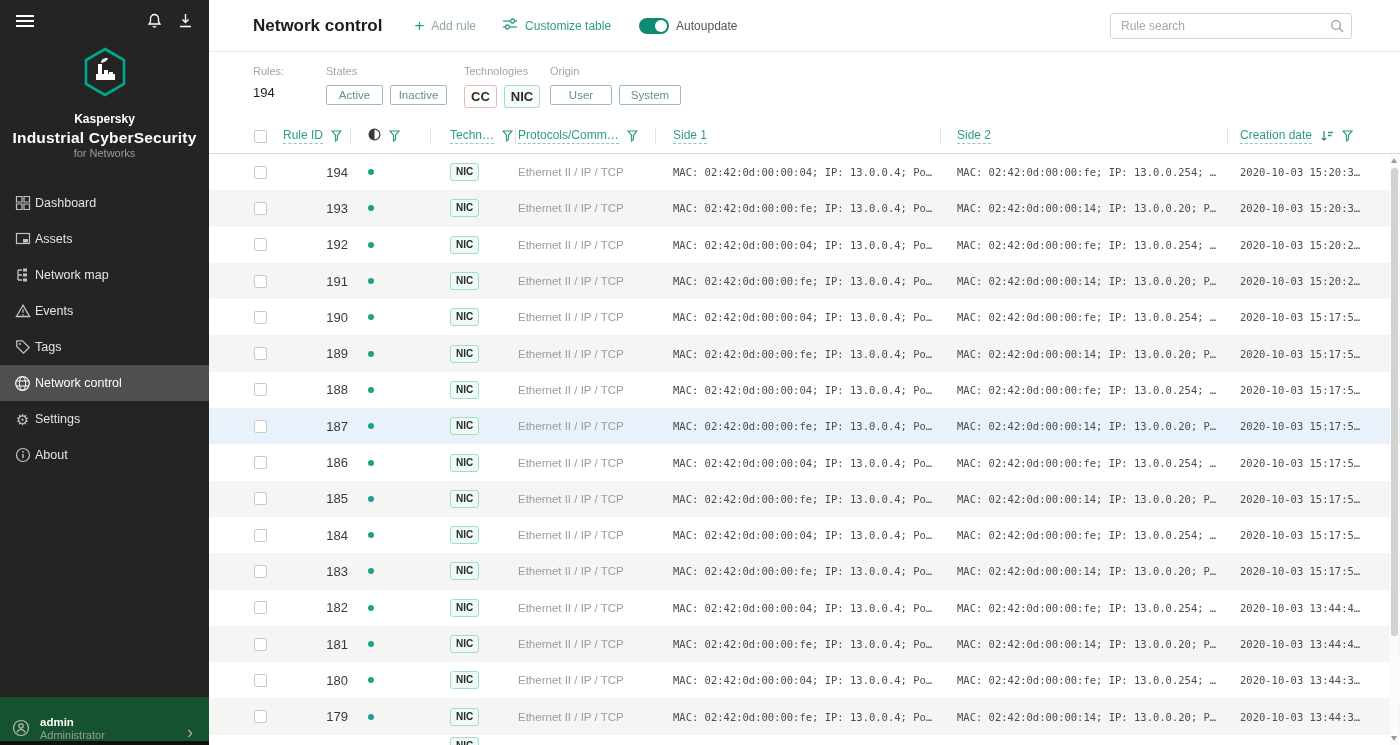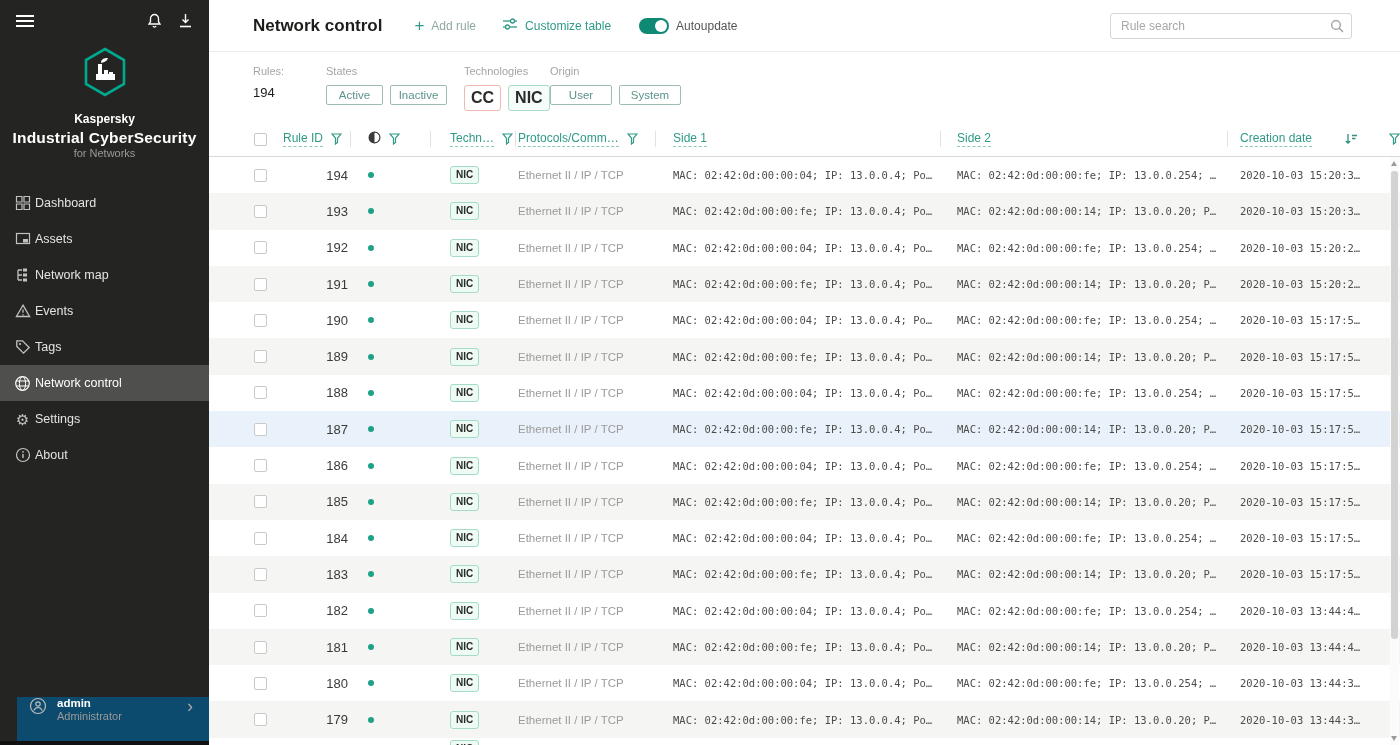--- a/index.html
+++ b/index.html
@@ -16,21 +16,21 @@
   .logo { text-align:center; padding:4px 0 0; }
   .logo .brand1 { font-size:12px; font-weight:bold; margin-top:8px; }
   .logo .brand2 { font-size:15.5px; font-weight:bold; margin-top:3px; letter-spacing:.2px; }
   .logo .brand3 { font-size:11px; color:#99999 7; color:#9a9a98; }
   .menu { margin-top:26px; }
   .menu-item { height:36px; display:flex; align-items:center; gap:4px; padding-left:14px; font-size:12.5px; color:#e4e4e2; cursor:pointer; }
   .menu-item .mi-icon { width:17px; height:17px; color:#c2c2c0; display:flex; align-items:center; justify-content:center; }
   .menu-item.active { background:#4f4f4d; color:#fff; }
   .menu-item.active .mi-icon { color:#fff; }
   .gear-char { font-size:15px; line-height:1; }
-  .user-bar { position:absolute; left:0; right:0; bottom:4px; height:44px; background:#0c4a6e; display:flex; align-items:flex-start; padding:0 12px; cursor:pointer;margin-left:17px; }
+  .user-bar { position:absolute; left:0; right:0; bottom:4px; height:44px; background:#14532d; display:flex; align-items:flex-end; padding:0 12px; cursor:pointer; }
   .sidebar::after { content:""; position:absolute; left:0; right:0; bottom:0; height:4px; background:#111; }
   .user-txt { margin-left:10px; flex:1; }
   .user-name { font-size:11.5px; font-weight:bold; color:#fff; }
   .user-role { font-size:11px; color:#9a9a98; margin-top:1px; }
   .user-chevron { color:#aaa; font-size:18px; line-height:1; padding-right:4px; }
 
   
   .main { flex:1; display:flex; flex-direction:column; position:relative; background:#fff; }
   .topbar { height:52px; border-bottom:1px solid #ebebeb; display:flex; align-items:center; padding-left:44px; flex:none; }
   .page-title { font-size:17px; font-weight:bold; color:#1d1d1b; }
@@ -52,21 +52,21 @@
   
   .filtersbar { padding:13px 0 11px 44px; display:flex; flex:none; }
   .fblock { margin-right:0; }
   .flabel { font-size:11px; color:#a5a5a3; margin-bottom:8px; }
   .fcontent { display:flex; align-items:center; }
   .f-rules { width:57px; }
   .rules-count { font-size:13px; color:#1d1d1b; }
   .fbtn { border:1px solid #9dbcb4; color:#5d938a; background:#fff; font-size:11.5px; padding:3px 0; width:57px; text-align:center; border-radius:2px; margin-right:7px; cursor:pointer; font-family:"Liberation Sans", sans-serif; }
   .f-states { width:138px;margin-left:16px; }
   .f-tech { width:86px; }
-  .tbadge { font-size:16px; font-weight:bold; color:#2b2b29; border-radius:3px; padding:3px 6px; margin-right:7px; cursor:pointer; }
+  .tbadge { font-size:13px; font-weight:bold; color:#2b2b29; border-radius:3px; padding:3px 6px; margin-right:7px; cursor:pointer; }
   .tbadge.cc { border:1px solid #edb9b0; background:#fff; }
   .tbadge.nic { border:1px solid #a8dcc9; background:#f6fcf9; }
   .f-addr { width:111px; }
   .addr-link { font-size:12.5px; color:#2f9a85; border-bottom:1px dashed rgba(47,154,133,.6); padding-bottom:1px; cursor:pointer; display:inline-flex; align-items:center; gap:5px; }
   .f-origin .fbtn { width:62px; }
 
   
   .thead, .trow { display:grid; grid-template-columns:64px 77px 80px 85px 140px 285px 287px 173px; align-items:center; }
   .thead { height:35px; border-bottom:1px solid #d9d9d9; flex:none; }
   .hcell { font-size:12px; color:#2f9a85; display:flex; align-items:center; height:100%; }
@@ -74,21 +74,21 @@
   .hsep::before { content:""; position:absolute; left:0; top:9px; bottom:9px; width:1px; background:#e2e2e0; }
   .hlabel { border-bottom:1px dashed rgba(47,154,133,.55); padding-bottom:1px; white-space:nowrap; cursor:pointer; }
   .hicon { margin-left:8px; display:flex; cursor:pointer; }
   .c1 { padding-left:45px; }
   .c2 { justify-content:flex-start; padding-left:10px; }
   .c3 { padding-left:18px; }
   .c4 { padding-left:20px; }
   .c5 { padding-left:3px; }
   .c6 { padding-left:18px; }
   .c7 { padding-left:17px; }
-  .c8 { padding-left:13px;justify-content:space-between; }
+  .c8 { padding-left:13px; }
   .checkbox { width:13px; height:13px; border:1px solid #c9c9c7; border-radius:2px; background:#fff; display:inline-block; cursor:pointer; }
   .tbody { flex:1; overflow:hidden; position:relative; }
   .trow { height:36.3px; cursor:pointer; }
   .trow.zebra { background:#f5f5f4; }
   .trow.hl { background:#e9f2fa; }
   .cell { display:flex; align-items:center; height:100%; overflow:hidden; }
   .rid { font-size:13px; color:#3a3a38; justify-content:flex-end; padding-right:0; }
   .rid-inner { width:100%; text-align:right; padding-right:2px; }
   .dot { width:6px; height:6px; border-radius:50%; background:#1fa188; display:inline-block; }
   .nic-badge { font-size:10px; font-weight:bold; color:#2b2b29; background:#eefaf4; border:1px solid #a5dcc8; border-radius:3px; padding:2px 5px; line-height:1.2; }

